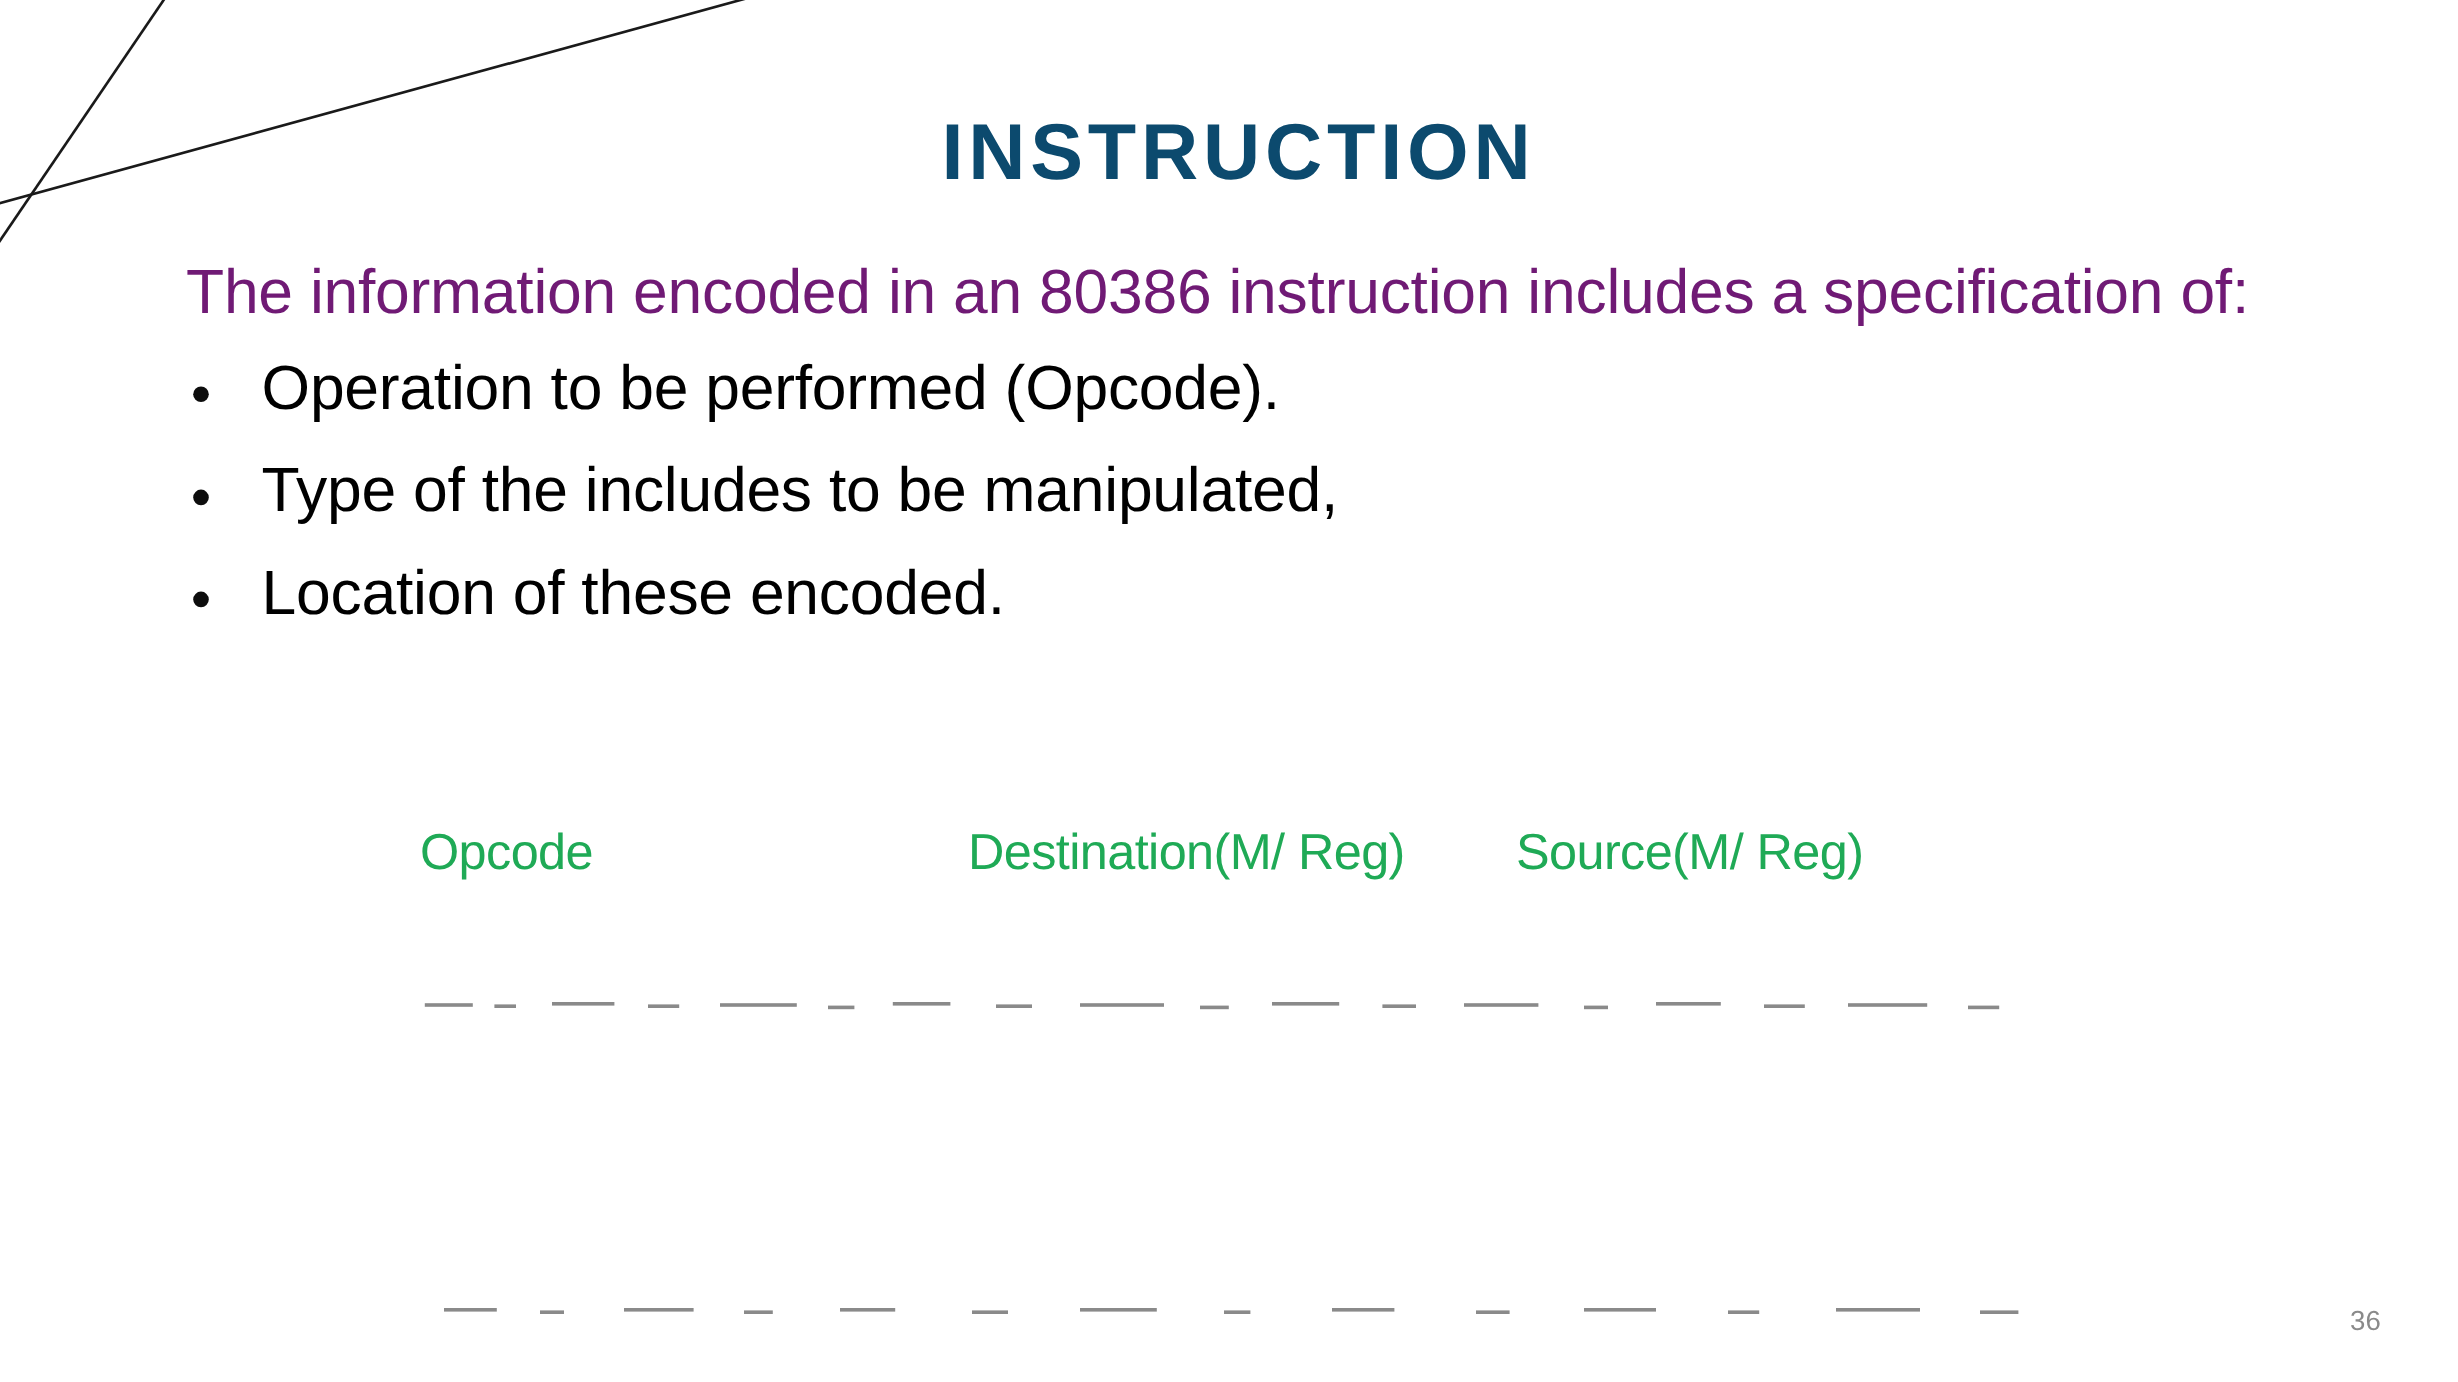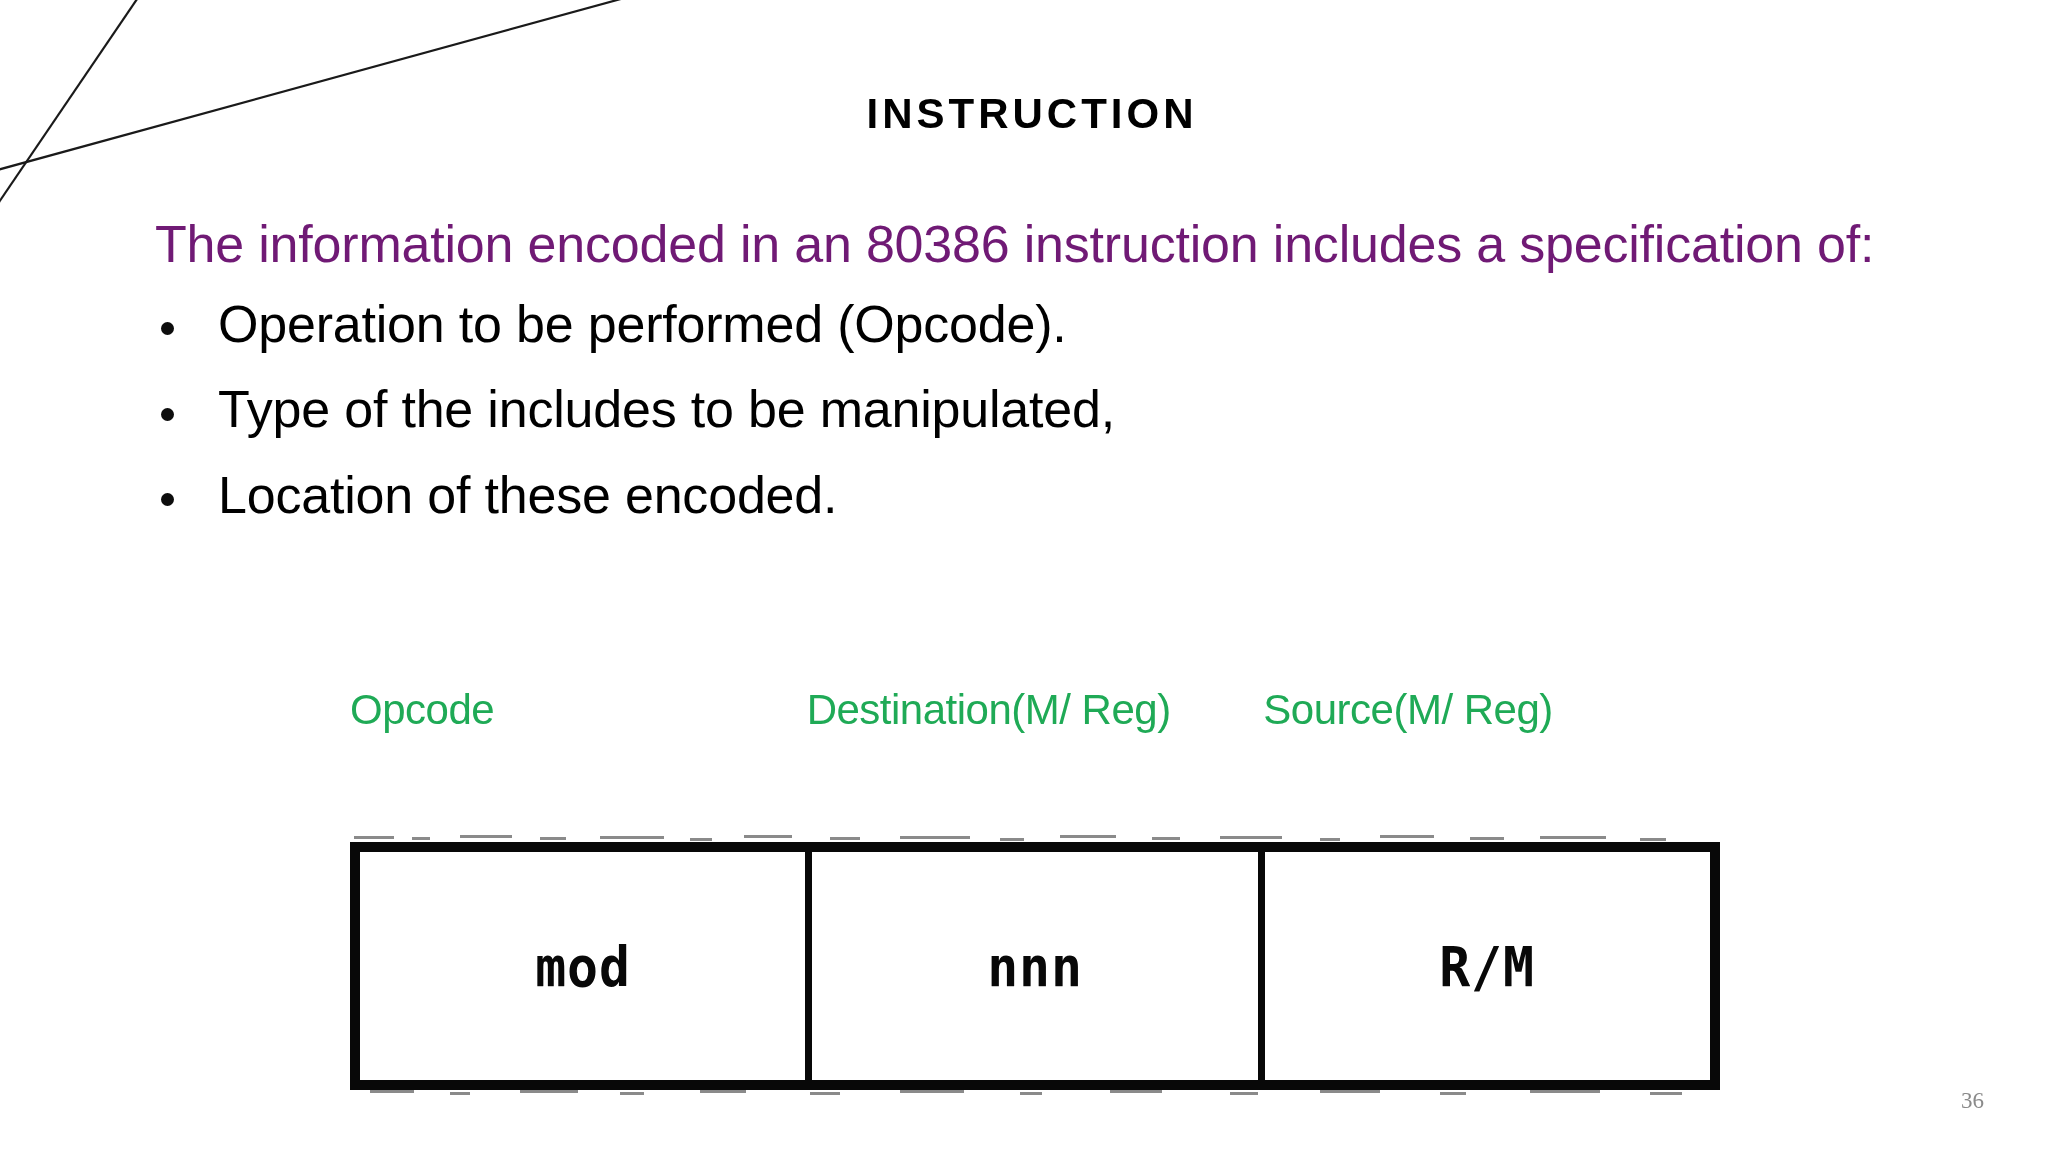--- a/index.html
+++ b/index.html
@@ -28,24 +28,24 @@
     pointer-events: none;
   }
 
   
   .title {
     position: absolute;
     left: 0;
     right: 0;
     top: 92px;
     text-align: center;
-    font-size: 42px;
+    font-size: 66px;
     font-weight: bold;
     letter-spacing: 4px;
-    color: #000000;
+    color: #0c4a6e;
     line-height: 1.05;
     margin-left: 16px;
   }
 
   
   .body-block {
     position: absolute;
     left: 155px;
     top: 215px;
     width: 1760px;
@@ -142,21 +142,20 @@
     opacity: 0.55;
   }
 
   
   .slide-number {
     position: absolute;
     right: 64px;
     bottom: 38px;
     font-size: 23px;
     color: #8a8a8a;
-    font-family: Liberation Serif, serif;
   }
 </style>
 </head>
 <body>
 
 <div class="slide">
 
   <svg class="deco" viewBox="0 0 700 260" preserveAspectRatio="none">
     <line x1="-10" y1="172" x2="690" y2="-20" stroke="#1a1a1a" stroke-width="2.2"></line>
     <line x1="-20" y1="230" x2="150" y2="-20" stroke="#1a1a1a" stroke-width="2.2"></line>
@@ -219,27 +218,16 @@
       <rect x="680" y="260" width="22" height="3"></rect>
       <rect x="770" y="258" width="52" height="3"></rect>
       <rect x="890" y="260" width="28" height="3"></rect>
       <rect x="980" y="258" width="60" height="3"></rect>
       <rect x="1100" y="260" width="26" height="3"></rect>
       <rect x="1190" y="258" width="70" height="3"></rect>
       <rect x="1310" y="260" width="32" height="3"></rect>
     </g>
   </svg>
 
-  <div class="fmt-table">
-    <div class="fmt-cell">
-      <span>mod</span>
-    </div>
-    <div class="fmt-cell">
-      <span>nnn</span>
-    </div>
-    <div class="fmt-cell">
-      <span>R/M</span>
-    </div>
-  </div>
 
   <div class="slide-number">36</div>
 
 </div>
 
 </body></html>

